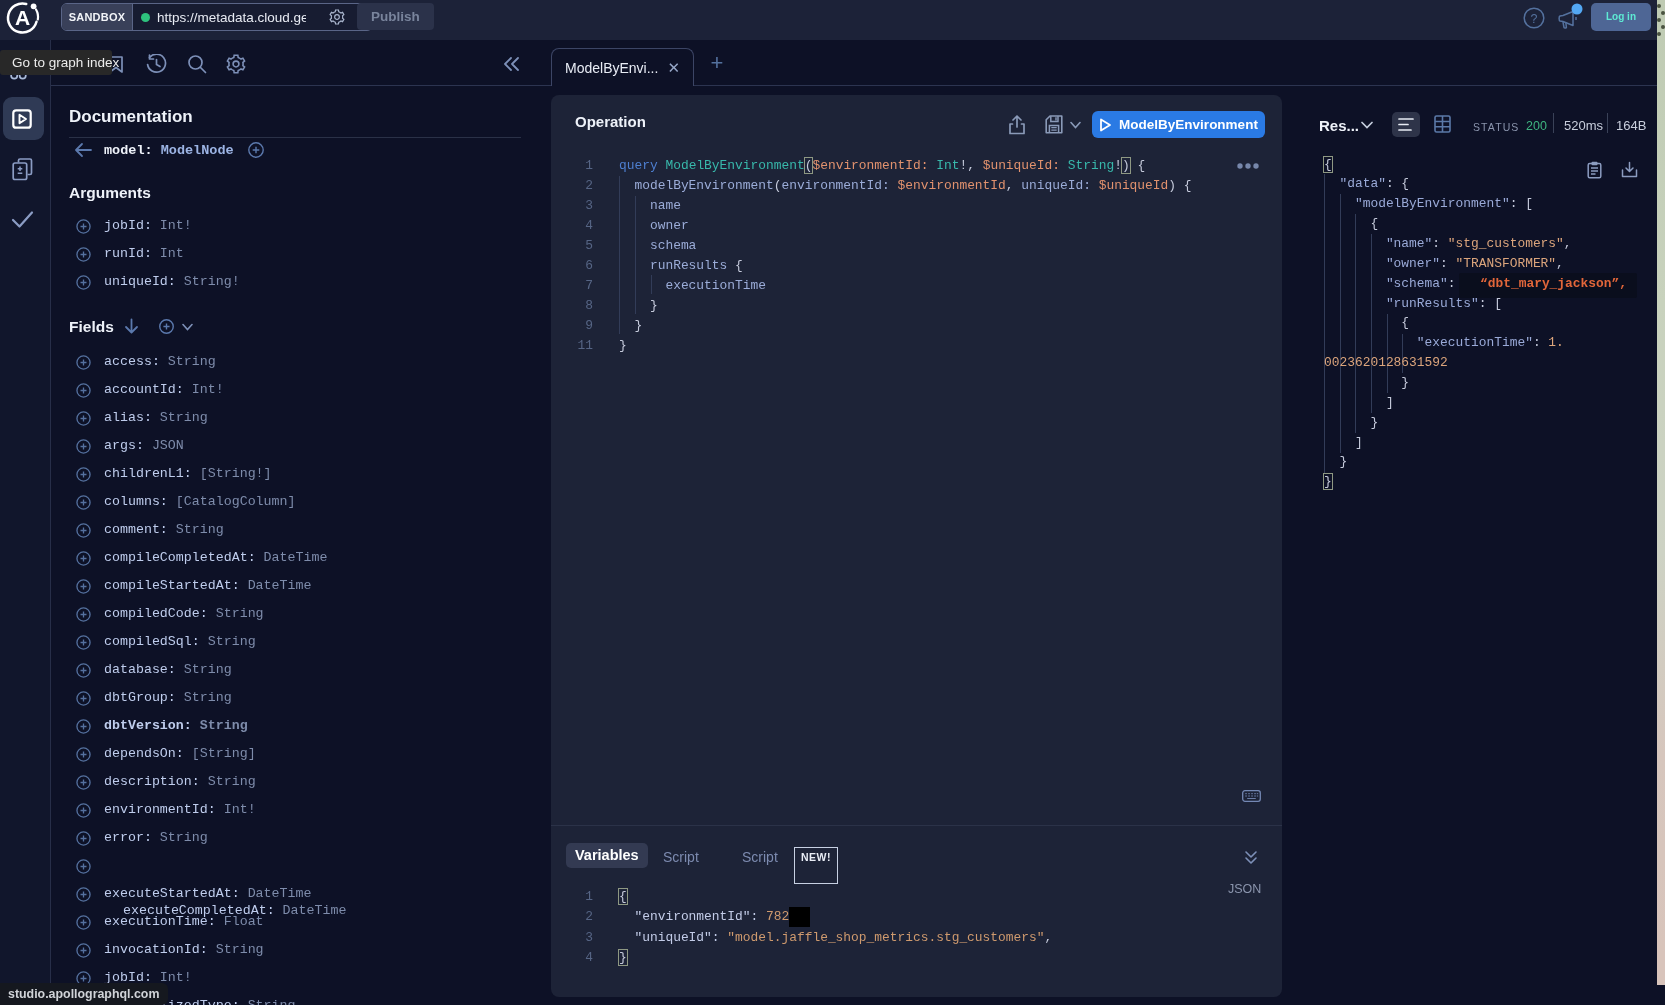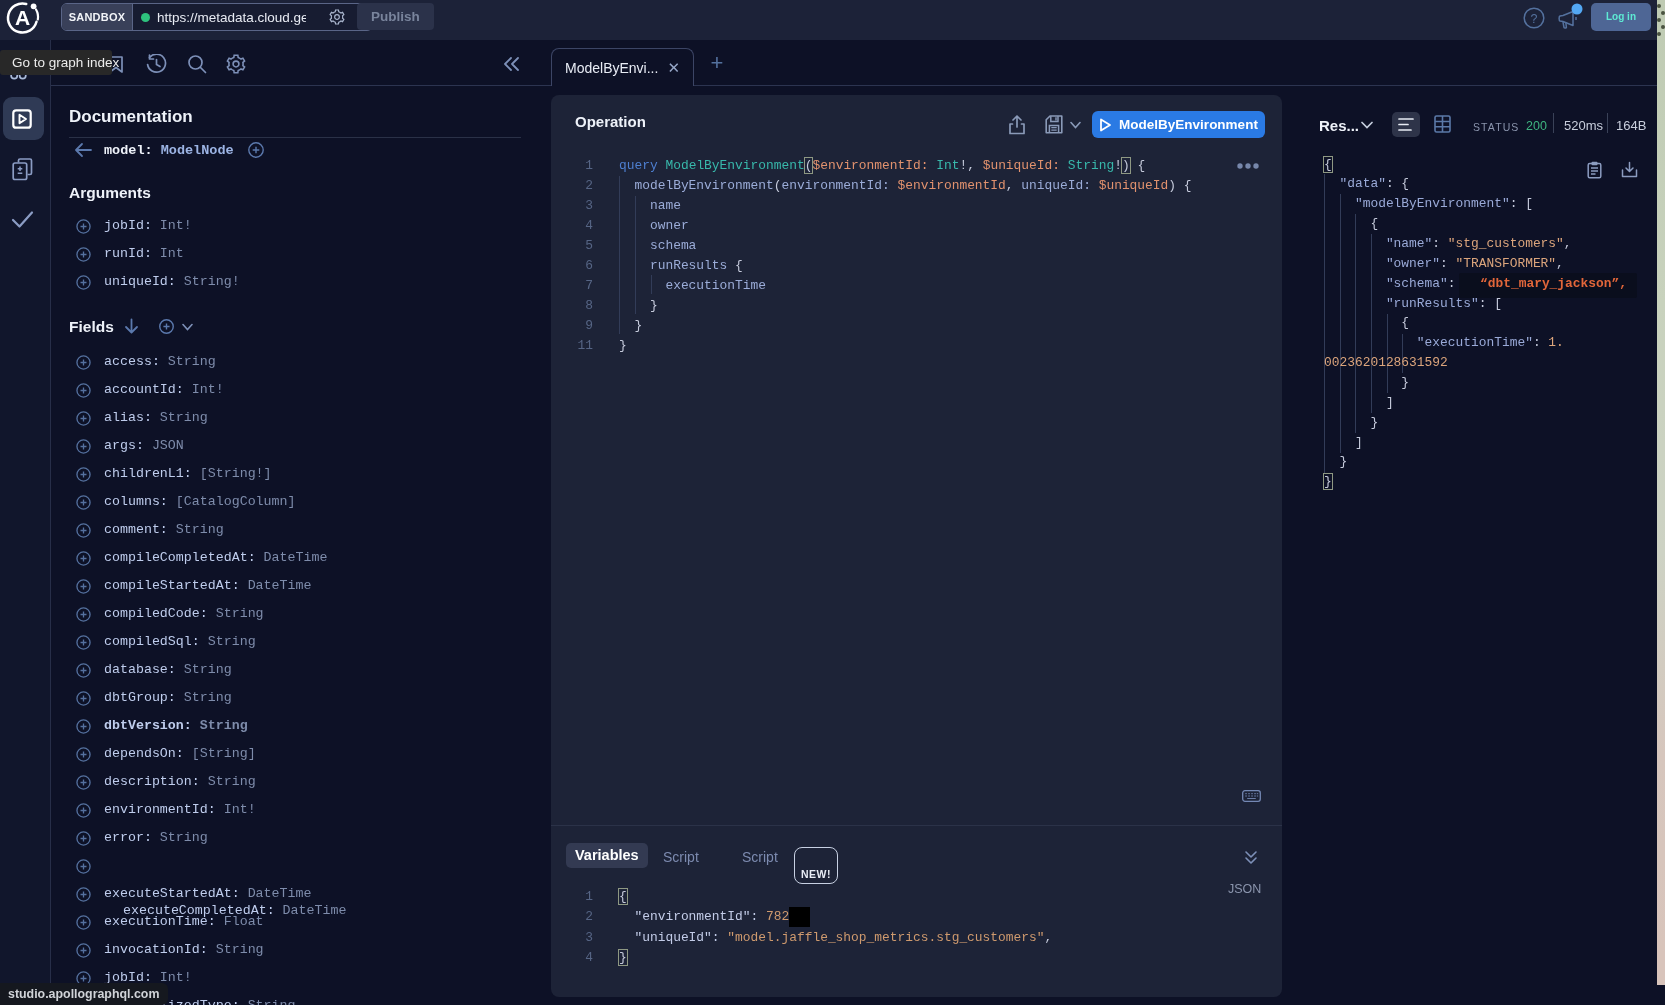--- a/index.html
+++ b/index.html
@@ -52,21 +52,21 @@
   .pc { color:#c5cadb; }
   .bb { box-shadow:0 0 0 1px #8e9883; }
   .ig { position:absolute; width:1px; background:#323c58; z-index:0; }
   #opcode,#respcode,#varcode { z-index:2; }
   #varcode .cl { height:20.5px; }
 
   
   #varsep { position:absolute; left:551px; top:825px; width:731px; height:1px; background:#2b3248; }
   #vtab1 { position:absolute; left:566px; top:843px; height:25px; line-height:25px; background:#333a52; border-radius:5px; color:#fff; font-weight:bold; padding:0 9px; font-size:14.5px; }
   .vdim { position:absolute; top:847px; height:20px; line-height:20px; color:#7d8bb0; font-size:14px; }
-  #newbadge { position:absolute; left:794px; top:847px; height:37px; line-height:19px; border:1.3px solid #c7d0e2; border-radius:8px; color:#e8ecf5; font-size:10.5px; font-weight:bold; padding:17px 6px; letter-spacing:0.5px; }
+  #newbadge { position:absolute; left:794px; top:847px; height:37px; line-height:19px; border:1.3px solid #c7d0e2; border-radius:0; color:#e8ecf5; font-size:10.5px; font-weight:bold; padding:0 6px; letter-spacing:0.5px; }
   #jsonlbl { position:absolute; left:1228px; top:882px; color:#8b95ad; font-size:12.5px; }
   .orng { color:#cf9a6e; }
   .vkey { color:#c3cce8; }
   #redact { position:absolute; left:789px; top:906.5px; width:21px; height:20px; background:#000; z-index:5; }
 
   
   #resphead { position:absolute; left:1311px; top:117px; color:#eef2f9; font-weight:bold; font-size:15px;margin-left:8px; }
   #listbtn { position:absolute; left:1392px; top:112px; width:28px; height:25px; background:#2e3449; border-radius:5px; }
   #statusrow { position:absolute; left:1473px; top:121px; font-size:10.5px; color:#8b95ad; letter-spacing:1.1px; }
   .rl { height:19.87px; line-height:19.87px; white-space:pre; font-family:"Liberation Mono", monospace; font-size:12.9px; color:#c5cadb; }

